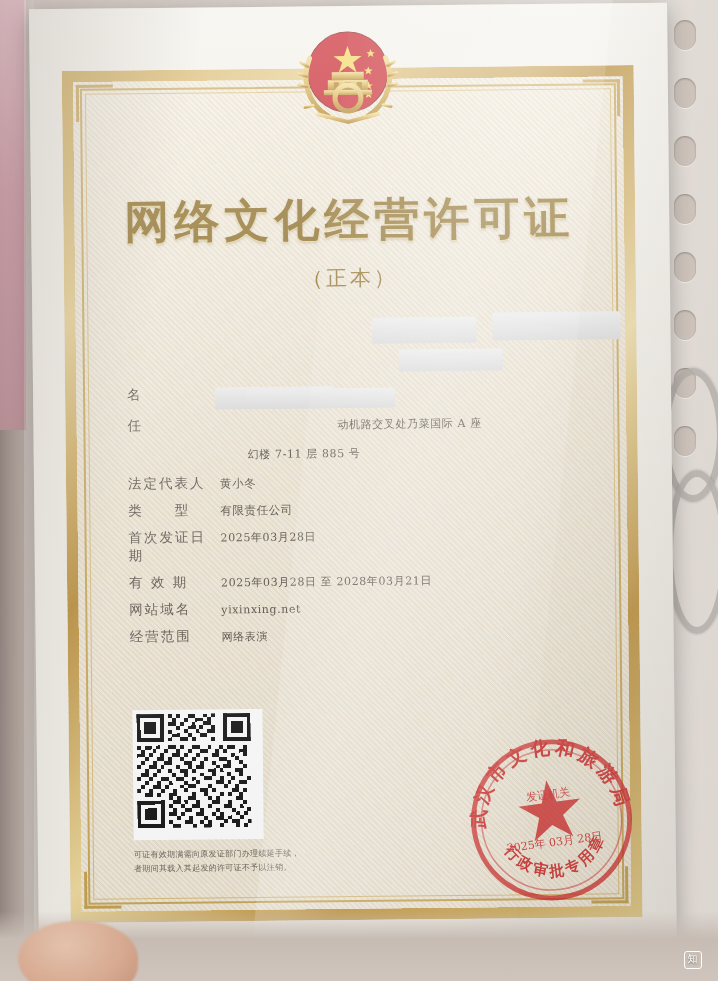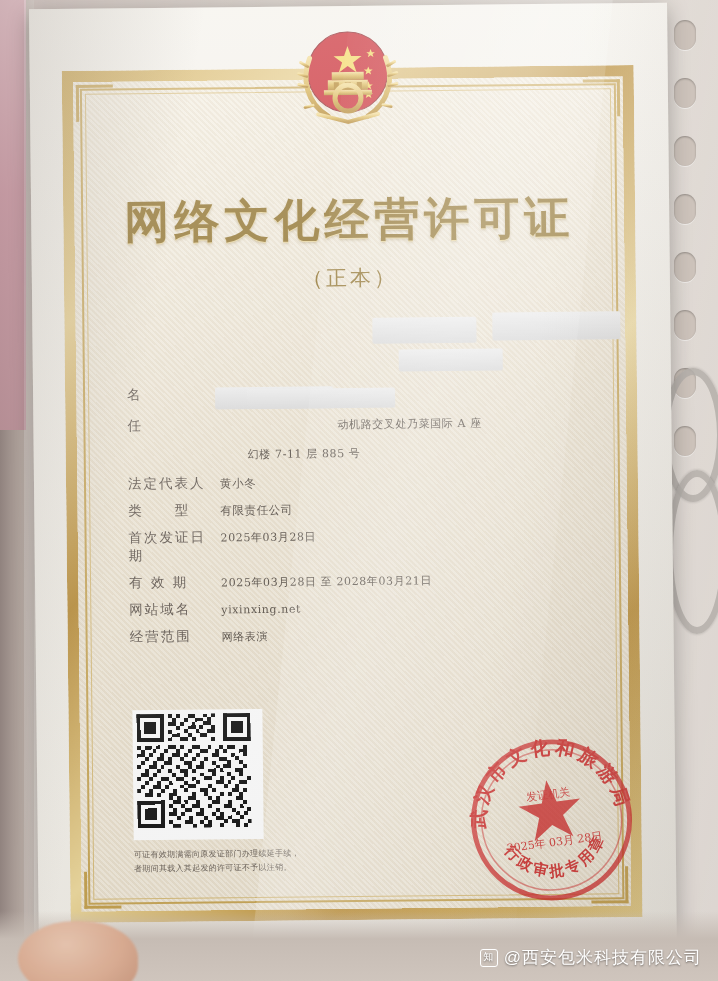--- a/index.html
+++ b/index.html
@@ -661,16 +661,15 @@
 
     <div class="paper-shade"></div>
   </div>
 
   <div class="glare"></div>
   <div class="bg-bottom"></div>
   <div class="thumb"></div>
 
   <div class="watermark">
     <span class="wm-badge">知</span>
-    <span>@西安包米科技有限公司</span>
   </div>
 
 </div>
 
 </body></html>

